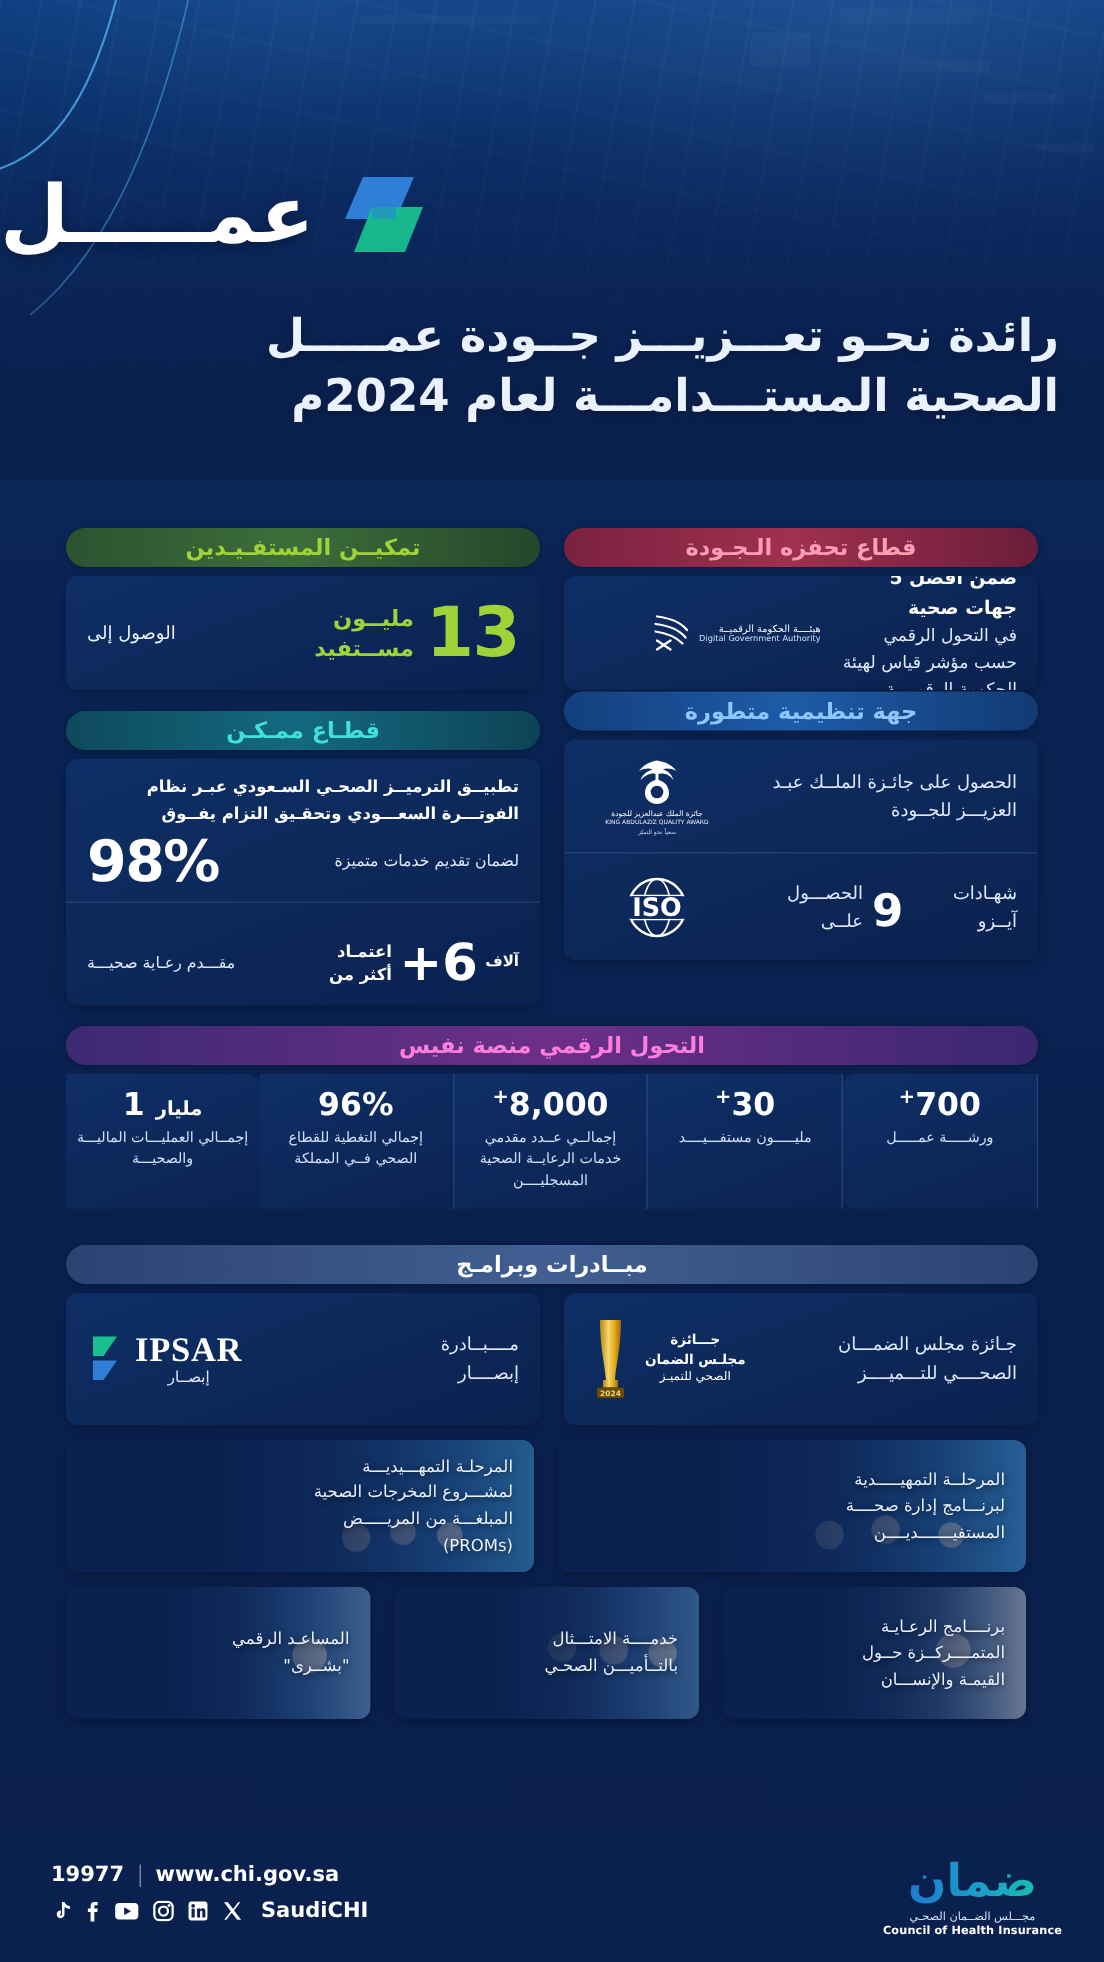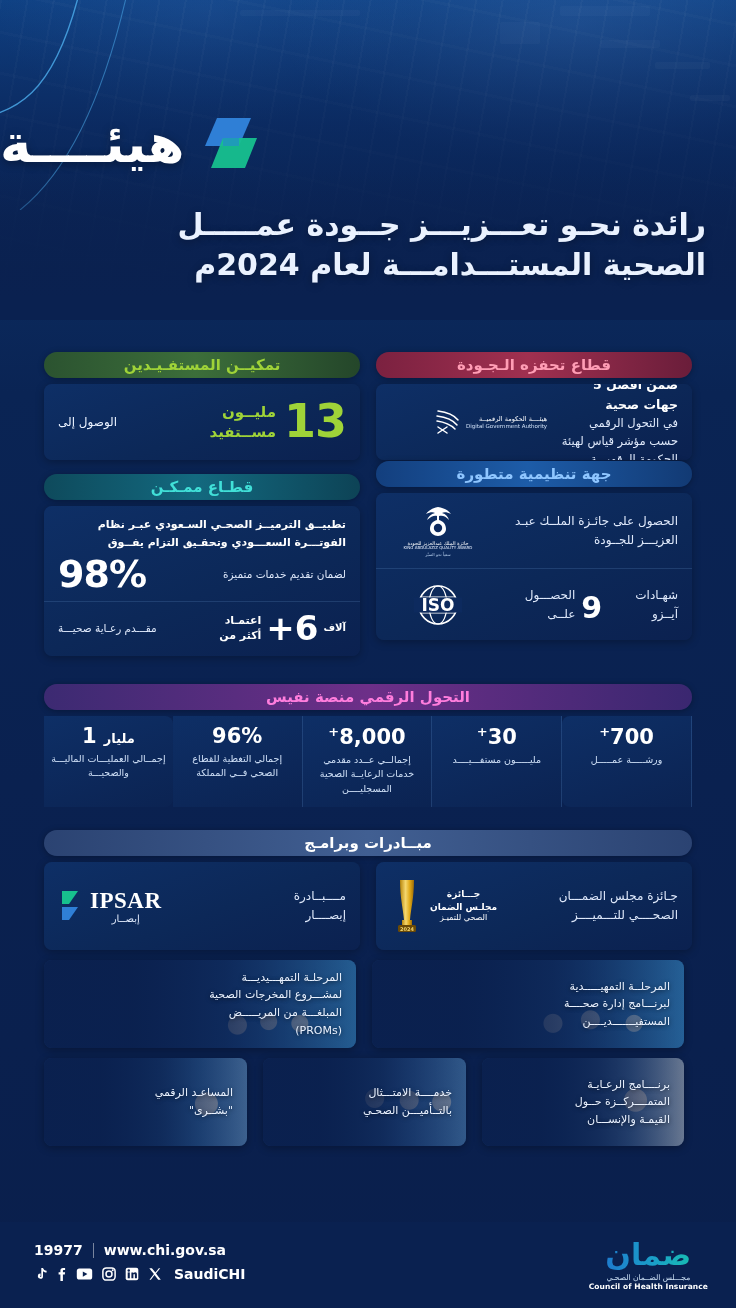--- a/index.html
+++ b/index.html
@@ -186,21 +186,21 @@
       <div class="hb" style="left:690px;top:95px;width:40px;height:6px;"></div>
     </div>
     <svg class="hero-curve" viewBox="0 0 300 240">
       <path d="M-10 150 C 60 150, 95 120, 120 20 L 126 -30" fill="none" stroke="#4aa8e8" stroke-width="1.4" opacity=".85"></path>
       <path d="M60 240 C 110 200, 150 120, 176 -20" fill="none" stroke="#4aa8e8" stroke-width="1.1" opacity=".55"></path>
     </svg>
     <div class="hero-fade"></div>
   </div>
 
   <div class="title-row">
-    <div class="title-main">هيئــــة</div>
+    <div class="title-main">عمـــــل</div>
     <div class="logo-mark">
       <svg width="62" height="62" viewBox="0 0 62 62">
         <polygon points="18,6 52,6 40,34 6,34" fill="#2f7fd6"></polygon>
         <polygon points="24,26 58,26 46,56 12,56" fill="#17c08e" opacity=".95"></polygon>
         <polygon points="24,26 40,26 40,34 24,34" fill="#1f9bb8"></polygon>
       </svg>
     </div>
   </div>
   <div class="subtitle">
     <div>رائدة نحـو تعـــزيـــز جــودة عمـــــل</div>
@@ -226,21 +226,21 @@
 
       <div class="sec-badge badge-enabled" style="margin-top:14px;">قطـاع ممـكـن</div>
       <div class="panel">
         <div class="cell" style="flex-direction:column;align-items:stretch;padding:10px 14px 8px;gap:4px;">
           <div class="cell-txt" style="font-weight:bold;color:#ffffff;font-size:11px;line-height:1.6;">تطبيــق الترميــز الصحـي السـعودي عبـر نظام الفوتـــرة السعـــودي وتحقـيق التزام يفــوق</div>
           <div style="display:flex;flex-direction:row-reverse;align-items:center;justify-content:space-between;">
             <div class="pct-num">98%</div>
             <div class="cell-txt" style="flex:0 0 auto;font-size:10.5px;">لضمان تقديم خدمات متميزة</div>
           </div>
         </div>
-        <div class="cell row-sep" style="justify-content:space-between;padding:9px 14px 11px;gap:44px;">
+        <div class="cell row-sep" style="justify-content:space-between;padding:23px 14px 11px;gap:44px;">
           <div style="display:flex;flex-direction:row-reverse;align-items:center;gap:5px;">
             <div class="k-side">
               <div>اعتمـاد</div>
               <div>أكثر من</div>
             </div>
             <div class="k-num">6+</div>
             <div class="k-side" style="font-size:10px;">آلاف</div>
           </div>
           <div class="cell-txt" style="flex:0 0 auto;font-size:10.5px;">مقـــدم رعـاية صحيـــة</div>
         </div>

